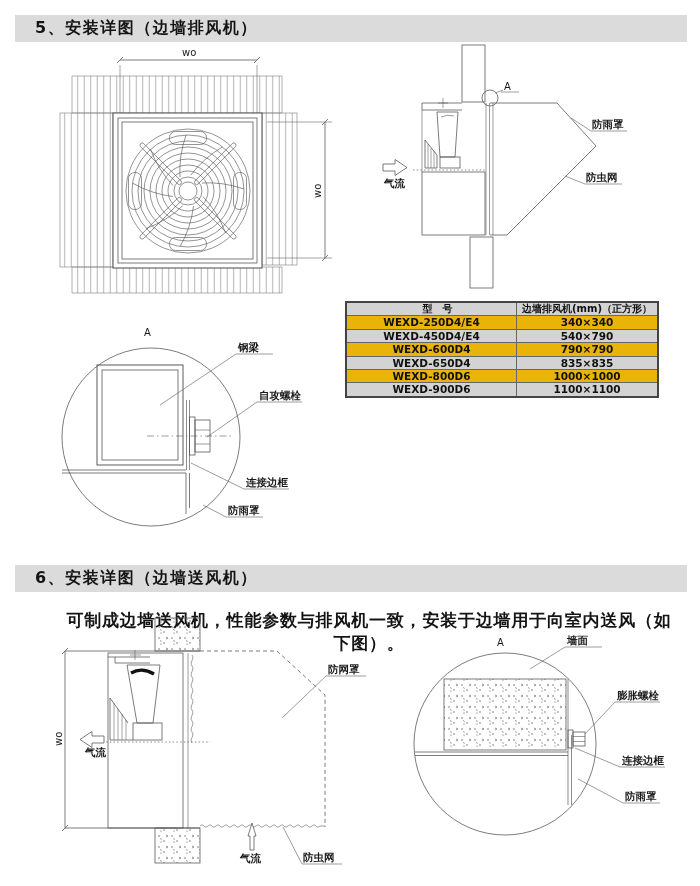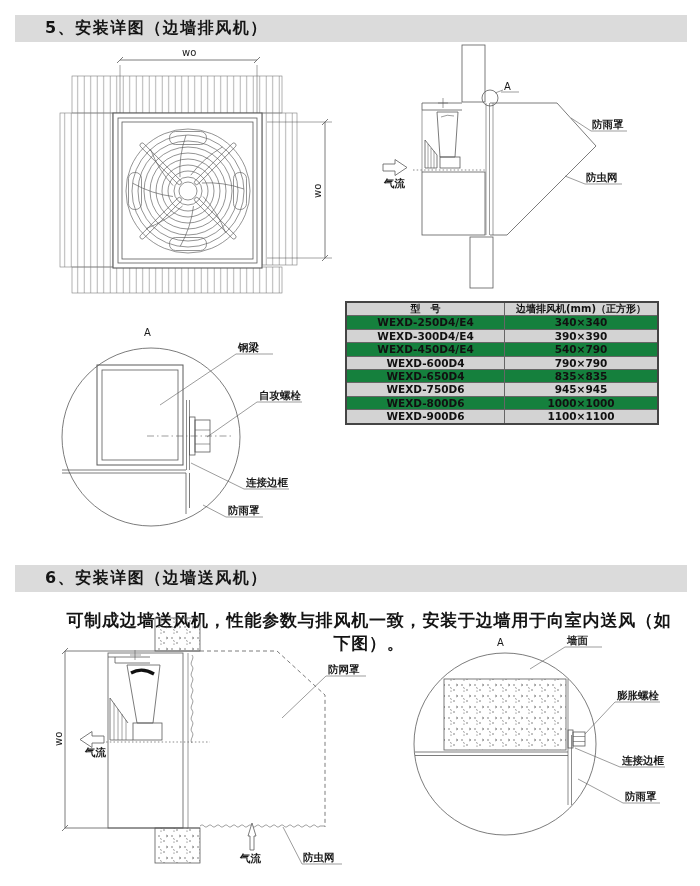--- a/index.html
+++ b/index.html
@@ -1,31 +1,31 @@
 <!DOCTYPE html>
 <html><head>
 <meta charset="utf-8">
 <style>
   html,body{margin:0;padding:0;background:#fff;}
   #page{position:relative;width:700px;height:886px;background:#ffffff;overflow:hidden;
         font-family:"DejaVu Sans",sans-serif;color:#111;}
   .bar{position:absolute;left:15px;width:672px;height:27px;background:#dbdbdb;
        display:flex;align-items:center;}
-  .bar span{font-size:16px;font-weight:bold;letter-spacing:1.5px;padding-left:30px;color:#141414;}
+  .bar span{font-size:16px;font-weight:bold;letter-spacing:1.5px;padding-left:20px;color:#141414;}
   .para{position:absolute;left:64px;top:609px;width:610px;font-size:17px;font-weight:bold;
         letter-spacing:0.8px;color:#141414;text-align:center;}
   svg.d{position:absolute;overflow:visible;}
   svg.d text{font-family:"DejaVu Sans",sans-serif;fill:#1a1a1a;}
   .cjk{font-weight:bold;font-size:10.5px;}
   .dimtx{font-size:10px;}
   table.spec{position:absolute;left:345px;top:301px;width:314px;border-collapse:collapse;
         table-layout:fixed;font-family:"DejaVu Sans",sans-serif;font-weight:bold;
         color:#111;border:2px solid #444;}
   table.spec th,table.spec td{border:1px solid #666;height:12.4px;text-align:center;
-        padding:0;line-height:1;background:#15803d;}
+        padding:0;line-height:1;background:#eab308;}
   table.spec th{font-size:10px;background:#d3d3d3;}
   table.spec td{font-size:10.5px;}
   table.spec tbody tr:nth-child(even) td{background:#d3d3d3;}
 </style>
 </head>
 <body>
 
 <div id="page">
 
   <div class="bar" style="top:15px;">
@@ -147,48 +147,40 @@
     <text class="dimtx" x="104" y="18">A</text>
     <text class="cjk" x="198" y="33">钢梁</text>
     <text class="cjk" x="219" y="81">自攻螺栓</text>
     <text class="cjk" x="206" y="168">连接边框</text>
     <text class="cjk" x="188" y="196">防雨罩</text>
   </svg>
 
   <table class="spec">
     <thead>
       <tr>
-        <th style="width:157px;">型　号</th>
+        <th style="width:157px;padding-left:12px;">型　号</th>
         <th>边墙排风机(mm)（正方形）</th>
       </tr>
     </thead>
     <tbody>
       <tr>
           <td>WEXD-250D4/E4</td>
           <td>340×340</td>
         </tr>
       <tr>
-          <td>WEXD-300D4/E4</td>
-          <td>390×390</td>
-        </tr>
-      <tr>
           <td>WEXD-450D4/E4</td>
           <td>540×790</td>
         </tr>
       <tr>
           <td>WEXD-600D4</td>
           <td>790×790</td>
         </tr>
       <tr>
           <td>WEXD-650D4</td>
           <td>835×835</td>
-        </tr>
-      <tr>
-          <td>WEXD-750D6</td>
-          <td>945×945</td>
         </tr>
       <tr>
           <td>WEXD-800D6</td>
           <td>1000×1000</td>
         </tr>
       <tr>
           <td>WEXD-900D6</td>
           <td>1100×1100</td>
         </tr>
     </tbody>

